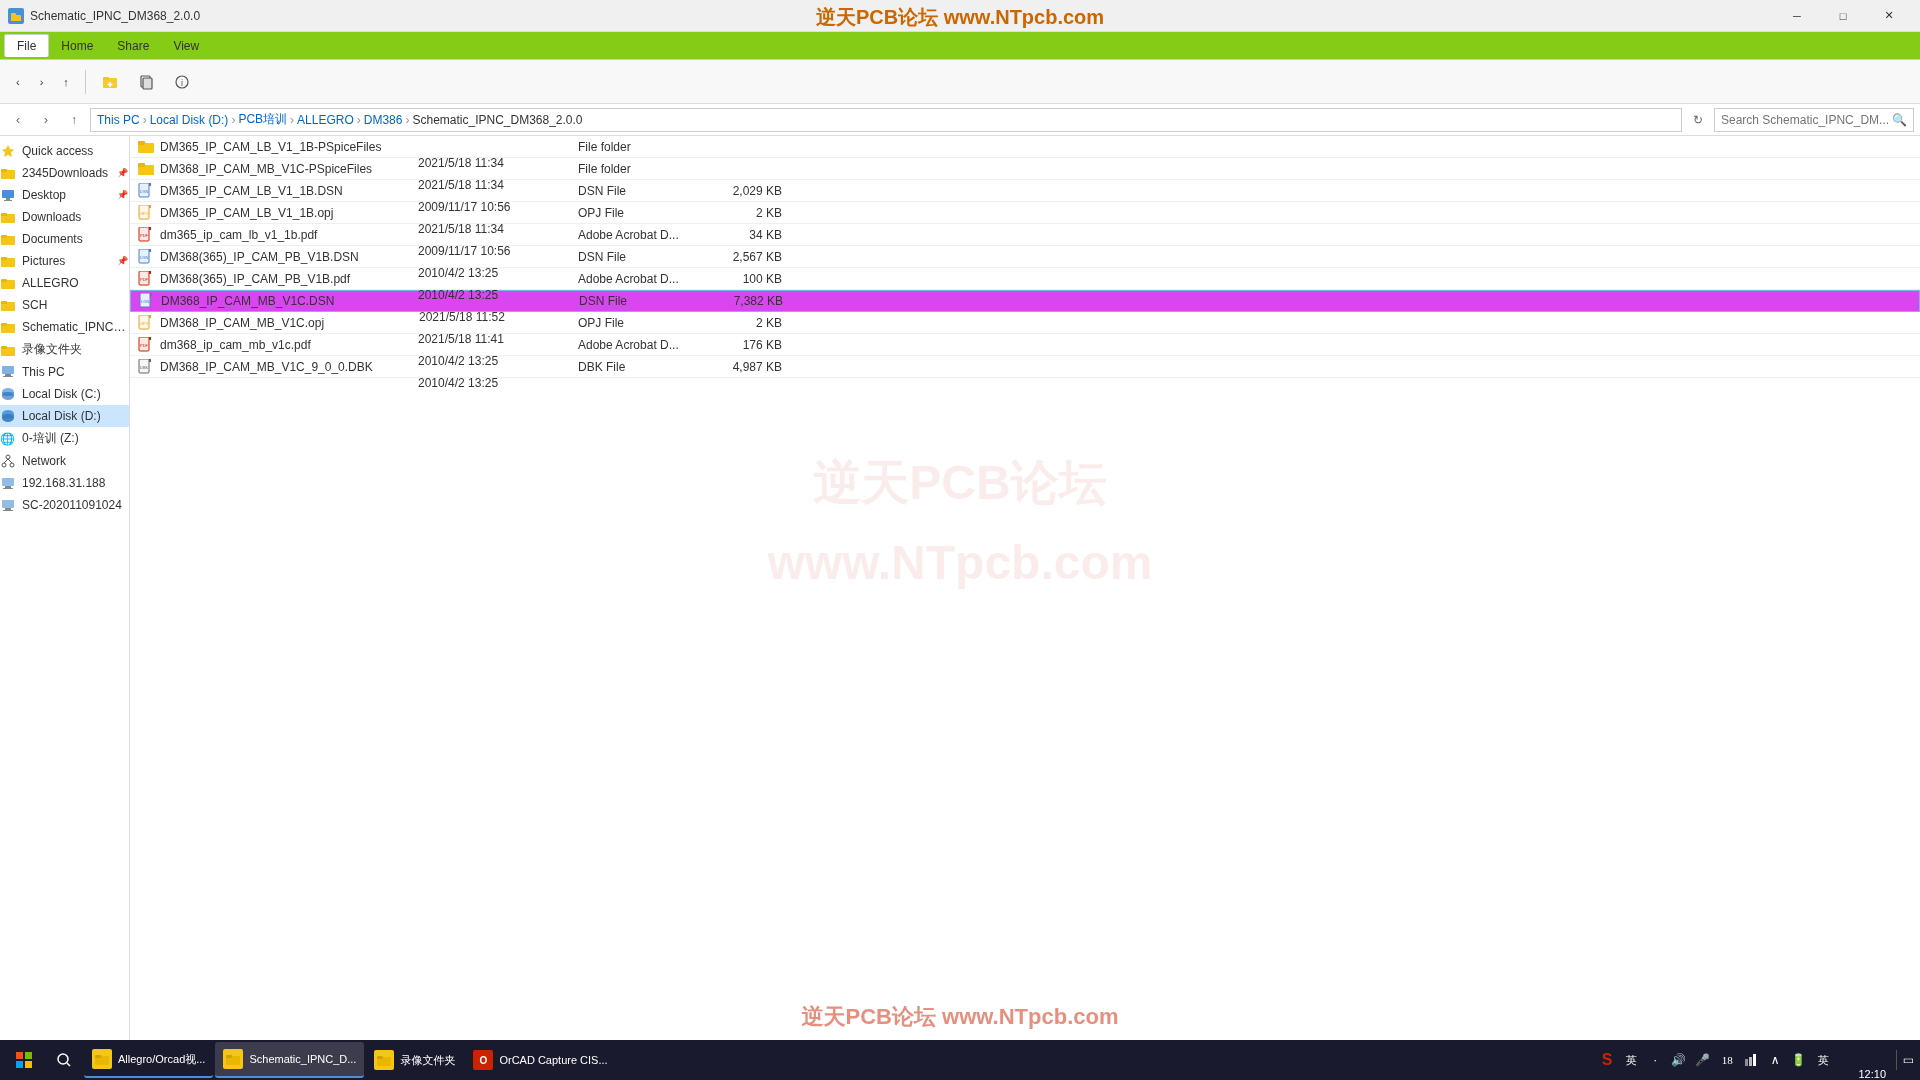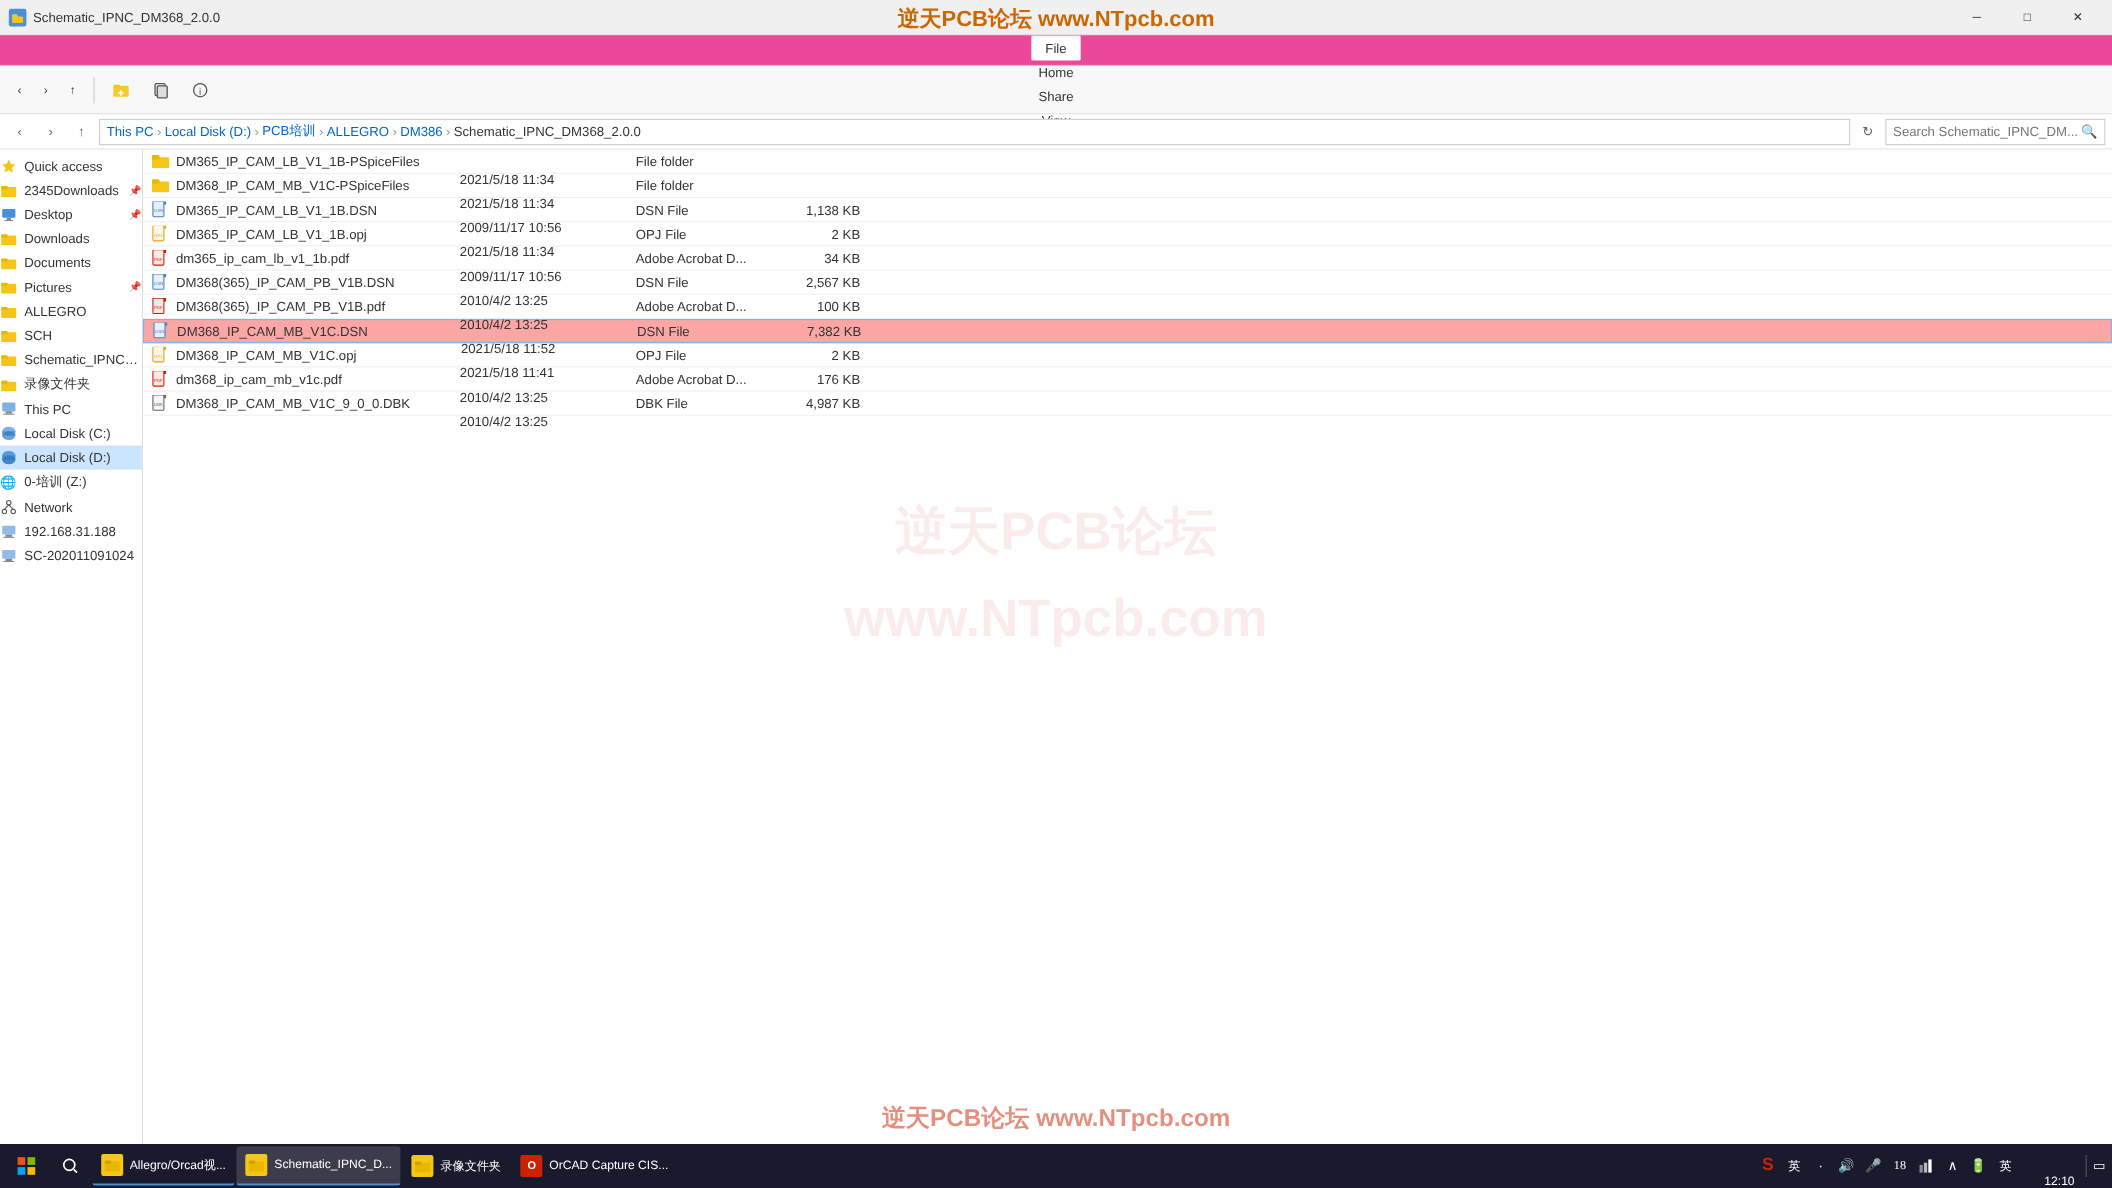--- a/index.html
+++ b/index.html
@@ -53,26 +53,25 @@
       font-weight: bold;
       color: #cc2200;
       z-index: 100;
       white-space: nowrap;
     }
     .watermark span { color: #cc6600; }
 
     
     .ribbon {
       height: 28px;
-      background: #ec4899;
+      background: #84cc16;
       border-bottom: 1px solid #ccc;
       display: flex;
       align-items: center;
       padding: 0 4px;
-      flex-direction: column;
     }
     .ribbon-tab {
       padding: 4px 12px;
       font-size: 12px;
       cursor: pointer;
       color: #333;
       border-radius: 2px;
     }
     .ribbon-tab.active {
       background: white;
@@ -218,21 +217,21 @@
 
     .file-row {
       display: flex;
       align-items: center;
       height: 22px;
       border-bottom: 1px solid #f0f0f0;
       cursor: pointer;
       font-size: 12px;
       color: #333;
     }
-    .file-row.selected { background: #fca5a5; border: 1px solid #7ab4ea; }
+    .file-row.selected { background: #d946ef; border: 1px solid #7ab4ea; }
     .file-cell { padding-left: 8px; overflow: hidden; text-overflow: ellipsis; white-space: nowrap; }
     .file-cell.name { width: 280px; display: flex; align-items: center; gap: 6px; padding-left: 8px; }
     .file-cell.date { width: 160px; margin-top: 32px; }
     .file-cell.type { width: 120px; }
     .file-cell.size { width: 100px; text-align: right; padding-right: 8px; }
     .file-icon { width: 16px; height: 16px; flex-shrink: 0; }
 
     
     .status-bar {
       height: 24px;
@@ -641,21 +640,21 @@
     <div class="file-cell name">
       <div class="file-icon"><svg width="14" height="16" viewBox="0 0 14 16">
                 <rect x="1" y="0" width="10" height="14" rx="1" fill="#e8f0fe" stroke="#4a7fc1" stroke-width="1"></rect>
                 <polygon points="11,0 13,0 13,3 11,3 11,0 13,3" fill="#4a7fc1"></polygon>
                 <text x="2" y="10" font-size="4" fill="#4a7fc1">DSN</text>
               </svg></div>
       <span>DM365_IP_CAM_LB_V1_1B.DSN</span>
     </div>
     <div class="file-cell date">2009/11/17 10:56</div>
     <div class="file-cell type">DSN File</div>
-    <div class="file-cell size">1,138 KB</div>
+    <div class="file-cell size">2,029 KB</div>
   </div>
         <div class="file-row">
     <div class="file-cell name">
       <div class="file-icon"><svg width="14" height="16" viewBox="0 0 14 16">
                 <rect x="1" y="0" width="10" height="14" rx="1" fill="#fff8e8" stroke="#e8a020" stroke-width="1"></rect>
                 <polygon points="11,0 13,0 13,3 11,3 11,0 13,3" fill="#e8a020"></polygon>
                 <text x="2" y="10" font-size="4" fill="#e8a020">OPJ</text>
               </svg></div>
       <span>DM365_IP_CAM_LB_V1_1B.opj</span>
     </div>

